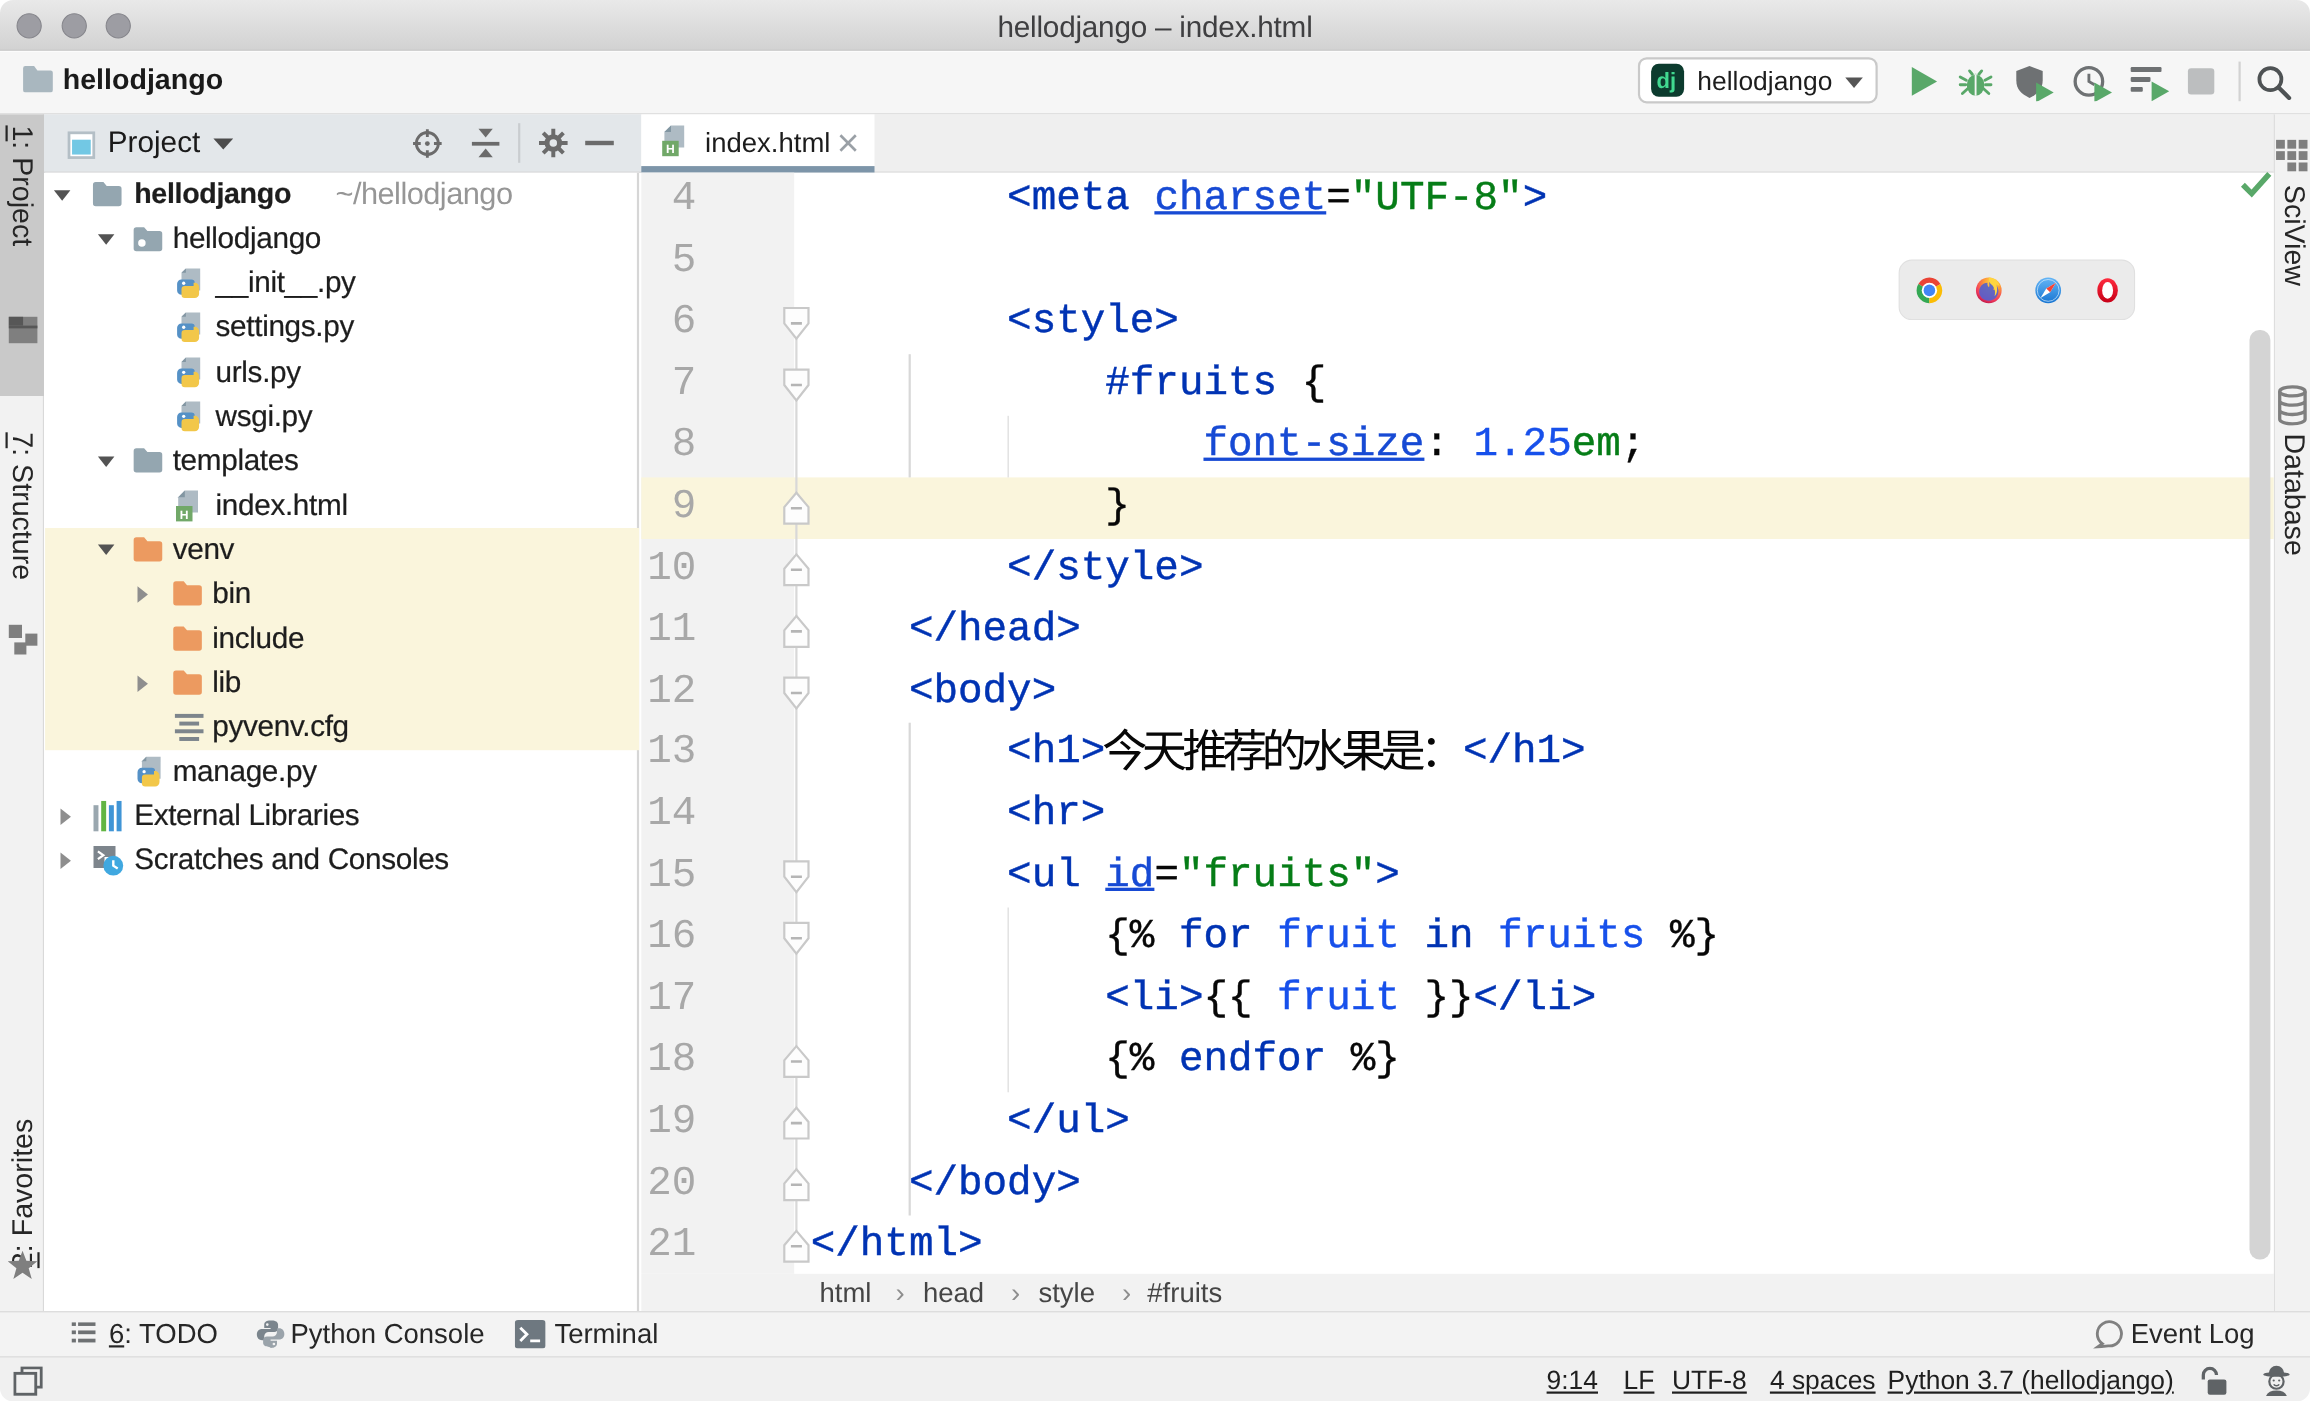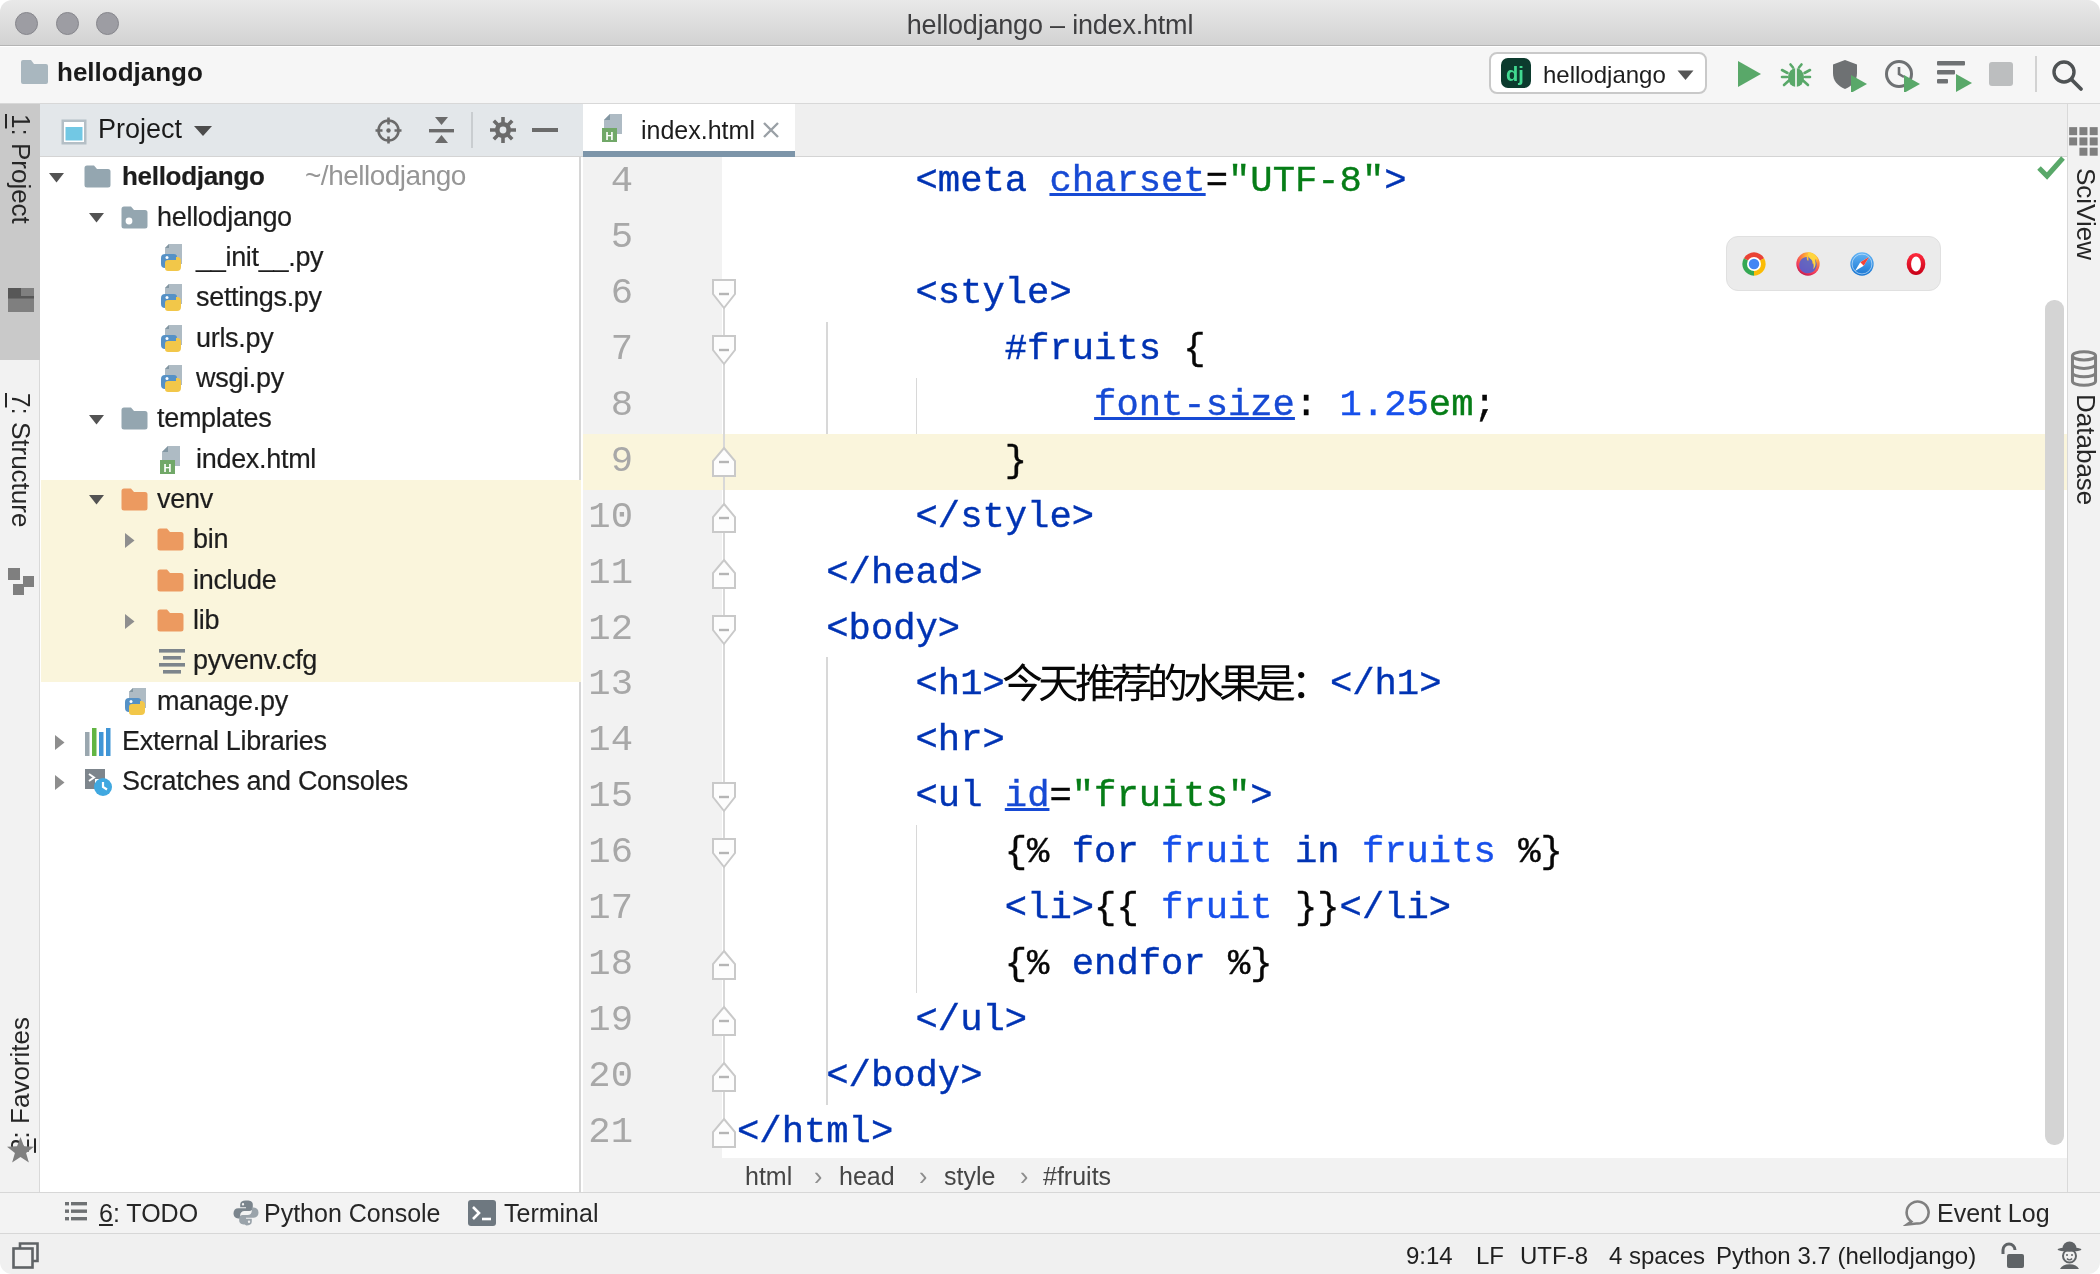--- a/index.html
+++ b/index.html
@@ -39,21 +39,21 @@
 .cjk { display:inline-block; margin-left:-2.45px; margin-right:-2.45px; vertical-align:-8.4px; overflow:visible; }
 .ck2 { }
 .cjk path { fill:#070707; }
 .guide { position:absolute; width:1.5px; background:#d8d8d8; }
 
 #crumbs { left:583px; top:1158px; width:1484px; height:34px; background:#f2f2f2; }
 .crumb { position:absolute; top:4px; font-size:25px; color:#454545; }
 #twbar { left:0; top:1192px; width:2100px; height:41px; background:#f3f3f3; border-top:1px solid #d7d7d7; }
 .twlbl { position:absolute; top:1199px; font-size:25px; color:#262626; }
 #sbar { left:0; top:1233px; width:2100px; height:41px; background:#f0f0f0; border-top:1px solid #d7d7d7; }
-.stxt { position:absolute; top:1242px; font-size:24px; color:#1f1f1f; }
+.stxt { position:absolute; top:1242px; font-size:24px; color:#1f1f1f;text-decoration:underline; }
 svg { display:block; }
 .icon { position:absolute; }
 
 </style></head><body>
 <div id="win">
 <div class="abs" id="titlebar"></div>
 <div class="abs tlight" style="left:15px"></div>
 <div class="abs tlight" style="left:55.5px"></div>
 <div class="abs tlight" style="left:95.5px"></div>
 <div class="abs" id="wtitle">hellodjango – index.html</div>

